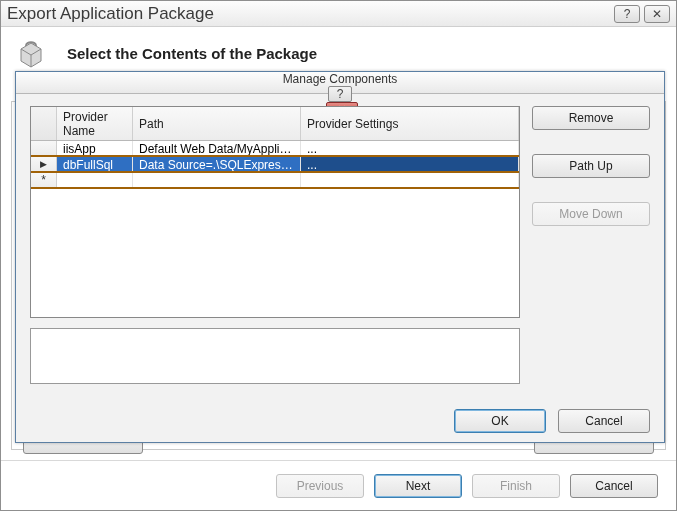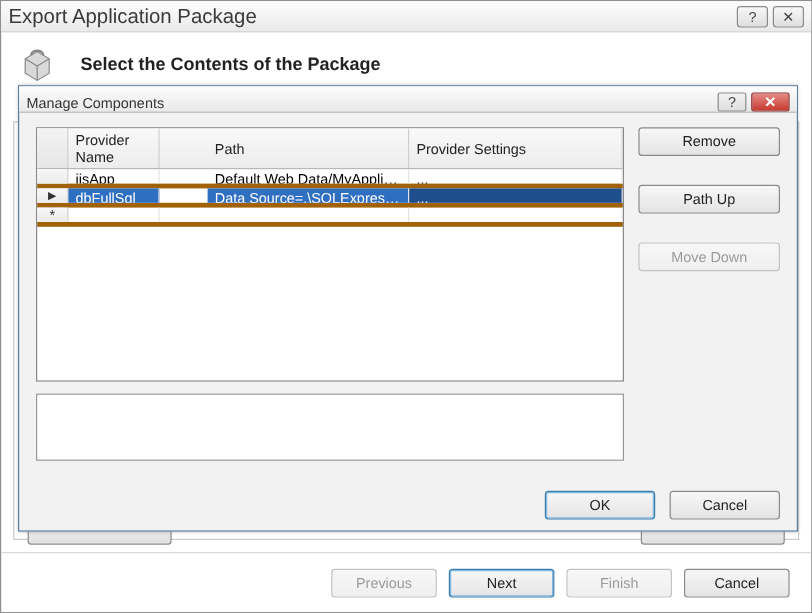--- a/index.html
+++ b/index.html
@@ -12,33 +12,33 @@
   .pkg-icon { width: 36px; height: 36px; margin-right: 18px; }
   .header-title { font-size: 15px; font-weight: bold; color: #222; }
   .content-panel { position: absolute; left: 10px; right: 10px; top: 100px; bottom: 60px; border: 1px solid #c9c9c9; background: #fff; }
   .wiz-footer { position: absolute; left: 0; right: 0; bottom: 0; height: 50px; border-top: 1px solid #d9d9d9; display: flex; justify-content: flex-end; align-items: center; padding: 0 18px; gap: 10px; }
   .btn { min-width: 88px; height: 24px; border: 1px solid #8a8a8a; border-radius: 3px; background: linear-gradient(#f7f7f7,#e4e4e4); color: #222; display: inline-flex; align-items: center; justify-content: center; cursor: pointer; }
   .btn.disabled { color: #9b9b9b; border-color: #c3c3c3; background: linear-gradient(#f7f7f7,#efefef); cursor: default; }
   .btn.default { border-color: #3c7fb1; box-shadow: 0 0 0 1px #7fb7df inset; }
   .cut-btn { position: absolute; height: 22px; border: 1px solid #8a8a8a; border-radius: 3px; background: linear-gradient(#f4f4f4,#e0e0e0); bottom: 56px; }
   
   .inner-window { position: absolute; left: 14px; top: 70px; width: 650px; height: 372px; border: 1px solid #5b7fa3; background: #f2f2f2; box-shadow: 0 0 3px rgba(0,0,0,0.25); }
-  .inner-titlebar { height: 22px; background: linear-gradient(#fdfdfd,#e9e9e9); border-bottom: 1px solid #b7b7b7; display: flex; align-items: flex-end; padding: 0 6px; }
+  .inner-titlebar { height: 22px; background: linear-gradient(#fdfdfd,#e9e9e9); border-bottom: 1px solid #b7b7b7; display: flex; align-items: center; padding: 0 6px; flex-direction: column; }
   .inner-title { color: #333; flex: 1; }
   .closebtn { width: 32px; height: 16px; border: 1px solid #8a2a2a; border-radius: 2px; background: linear-gradient(#e48b85,#c83a30); color: #fff; display: flex; align-items: center; justify-content: center; font-weight: bold; font-size: 11px; margin-left: 4px; }
   .helpbtn { width: 24px; height: 16px; border: 1px solid #8a8a8a; border-radius: 2px; background: linear-gradient(#f3f3f3,#dedede); color: #444; display: flex; align-items: center; justify-content: center; font-size: 11px; }
   .inner-body { position: absolute; left: 14px; right: 14px; top: 34px; bottom: 50px; }
   .grid-wrap { position: absolute; left: 0; top: 0; right: 130px; height: 212px; border: 1px solid #888; background: #fff; }
   .grid-header { display: flex; height: 34px; background: linear-gradient(#f9f9f9,#ececec); border-bottom: 1px solid #b8b8b8; }
   .gh { border-right: 1px solid #cfcfcf; display: flex; align-items: center; padding: 2px 6px; color: #222; }
   .gh.rowhdr { width: 26px; background: linear-gradient(#f3f3f3,#e6e6e6); }
   .col-prov { width: 76px; }
-  .col-path { width: 168px; margin-left: 40px; }
+  .col-path { width: 168px; }
   .col-set { flex: 1; }
-  .grid-row { display: flex; height: 16px; border-bottom: 4px solid #a16207; }
+  .grid-row { display: flex; height: 16px; border-bottom: 2px solid #a16207; }
   .cell { border-right: 1px solid #e3e3e3; padding: 1px 6px; white-space: nowrap; overflow: hidden; text-overflow: ellipsis; }
   .rowhdr-cell { width: 26px; background: linear-gradient(#f7f7f7,#ececec); border-right: 1px solid #cfcfcf; display:flex;align-items:center;justify-content:center; color:#333;}
   .sel .cell:not(.rowhdr-cell){ background: #2f6fc2; color: #fff; }
   .sel .cell.selset { background:#1e4e8c; }
   .newrow .rowhdr-cell { color:#333; }
   .side-btns { position: absolute; right: 0; top: 0; width: 118px; display: flex; flex-direction: column; gap: 24px; }
   .textbox { position: absolute; left: 0; right: 130px; top: 222px; height: 56px; border: 1px solid #999; background: #fff; }
   .inner-footer { position: absolute; left: 0; right: 0; bottom: 0; height: 42px; display: flex; justify-content: flex-end; align-items: center; padding: 0 14px; gap: 12px; }
 </style>
 </head>

